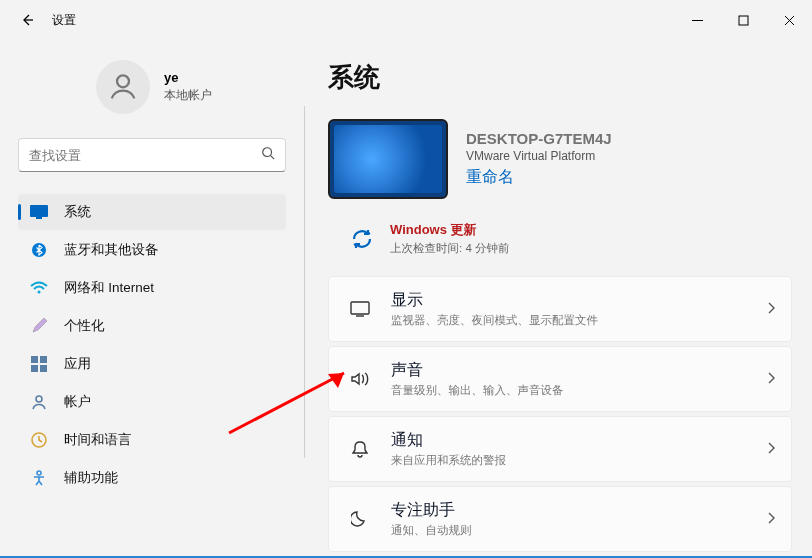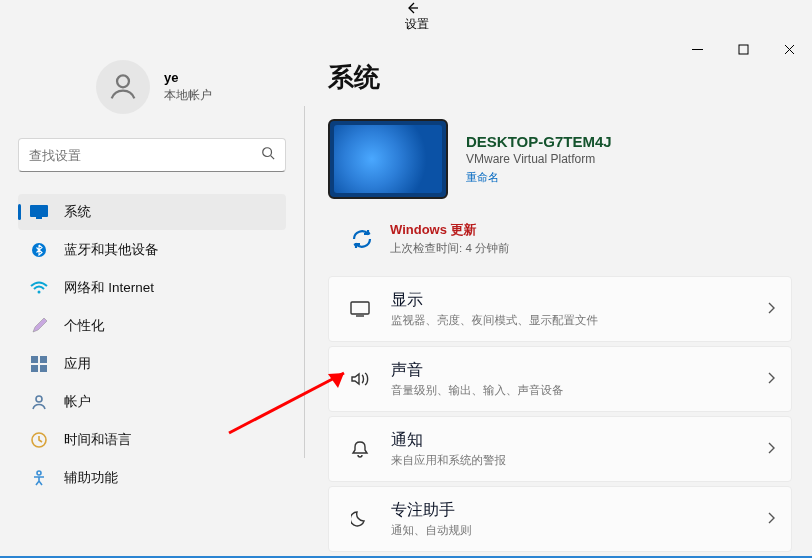--- a/index.html
+++ b/index.html
@@ -1,18 +1,18 @@
 <!DOCTYPE html>
 <html><head>
 <meta charset="utf-8">
 <style>
   * { box-sizing: border-box; margin: 0; padding: 0; font-family: "Segoe UI", "Microsoft YaHei", sans-serif; }
   body { width: 812px; height: 558px; background: #f3f3f3; overflow: hidden; position: relative; }
 
-  .titlebar { height: 40px; display: flex; align-items: center; padding: 0 0 0 12px; flex-direction: column; }
+  .titlebar { height: 40px; display: flex; align-items: center; padding: 0 0 0 12px; }
   .back-btn { width: 30px; height: 30px; display: flex; align-items: center; justify-content: center; cursor: pointer; }
   .title-text { font-size: 12px; margin-left: 10px; color: #000; }
   .win-controls { margin-left: auto; display: flex; }
   .win-btn { width: 46px; height: 32px; display: flex; align-items: center; justify-content: center; cursor: pointer; }
 
   .content { display: flex; height: calc(100% - 40px); }
   .sidebar { width: 300px; padding: 0 14px 0 18px; display: flex; flex-direction: column; }
   .profile { display: flex; align-items: center; padding: 20px 0 24px 4px; gap: 14px; justify-content: center; }
   .avatar { width: 54px; height: 54px; border-radius: 50%; background: #e6e6e6; display: flex; align-items: center; justify-content: center; }
   .profile-name { font-size: 13px; font-weight: 600; color: #000; }
@@ -28,23 +28,23 @@
   .nav-item.active::before { content: ""; position: absolute; left: 0; top: 10px; bottom: 10px; width: 3px; background: #0067c0; border-radius: 3px; }
   .nav-icon { width: 18px; height: 18px; display: flex; align-items: center; justify-content: center; }
 
   .main { flex: 1; padding: 20px 20px 0 26px; overflow: hidden; position: relative; border-left: 2px solid rgba(0,0,0,0); }
   .main-sep { position: absolute; left: 2px; top: 66px; bottom: 100px; width: 1px; background: rgba(0,0,0,0.15); }
   .page-title { font-size: 26px; font-weight: 600; margin-bottom: 24px; color: #111; }
 
   .device-row { display: flex; gap: 18px; align-items: center; margin-bottom: 22px; }
   .thumb { width: 120px; height: 80px; border-radius: 6px; background: #0a3e7c; position: relative; overflow: hidden; border: 2px solid #1f1f1f; }
   .thumb-inner { position: absolute; inset: 4px; border-radius: 3px; background: radial-gradient(circle at 35% 50%, #4aa8ff 0%, #2c7ed8 35%, #0b52a6 70%); }
-  .device-name { font-size: 15px; font-weight: 600; color: #14532d; }
+  .device-name { font-size: 15px; font-weight: 600; color: #737373; }
   .device-sub { font-size: 12px; color: #555; margin-top: 2px; }
-  .rename-link { font-size: 11px; color: #0067c0; margin-top: 4px; cursor: pointer; display: inline-block; }
+  .rename-link { font-size: 16px; color: #0067c0; margin-top: 4px; cursor: pointer; display: inline-block; }
 
   .update-row { display: flex; align-items: center; gap: 14px; padding: 0 0 10px 20px; margin-bottom: 10px; }
   .update-icon { width: 28px; height: 28px; display: flex; align-items: center; justify-content: center; }
   .update-title { font-size: 13px; font-weight: 600; color: #b91c1c; }
   .update-sub { font-size: 11.5px; color: #666; margin-top: 2px; }
 
   .cards { display: flex; flex-direction: column; gap: 4px; }
   .card { background: #fbfbfb; border: 1px solid #eaeaea; border-radius: 4px; height: 66px; display: flex; align-items: center; padding: 0 16px 0 20px; cursor: pointer; }
   .card-icon { width: 22px; display: flex; align-items: center; justify-content: center; margin-right: 20px; color: #333; }
   .card-text { flex: 1; }

